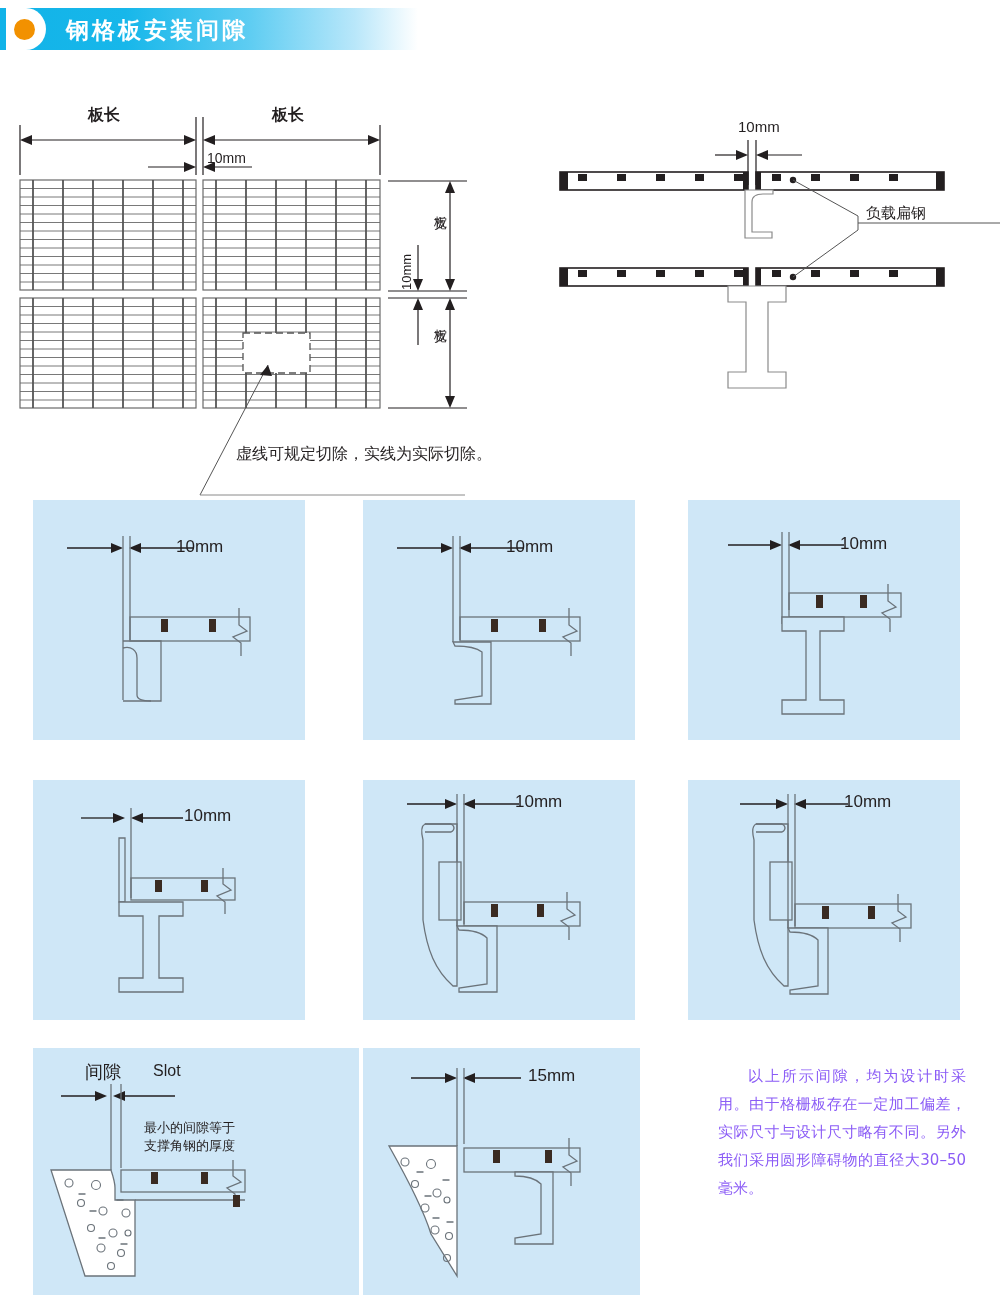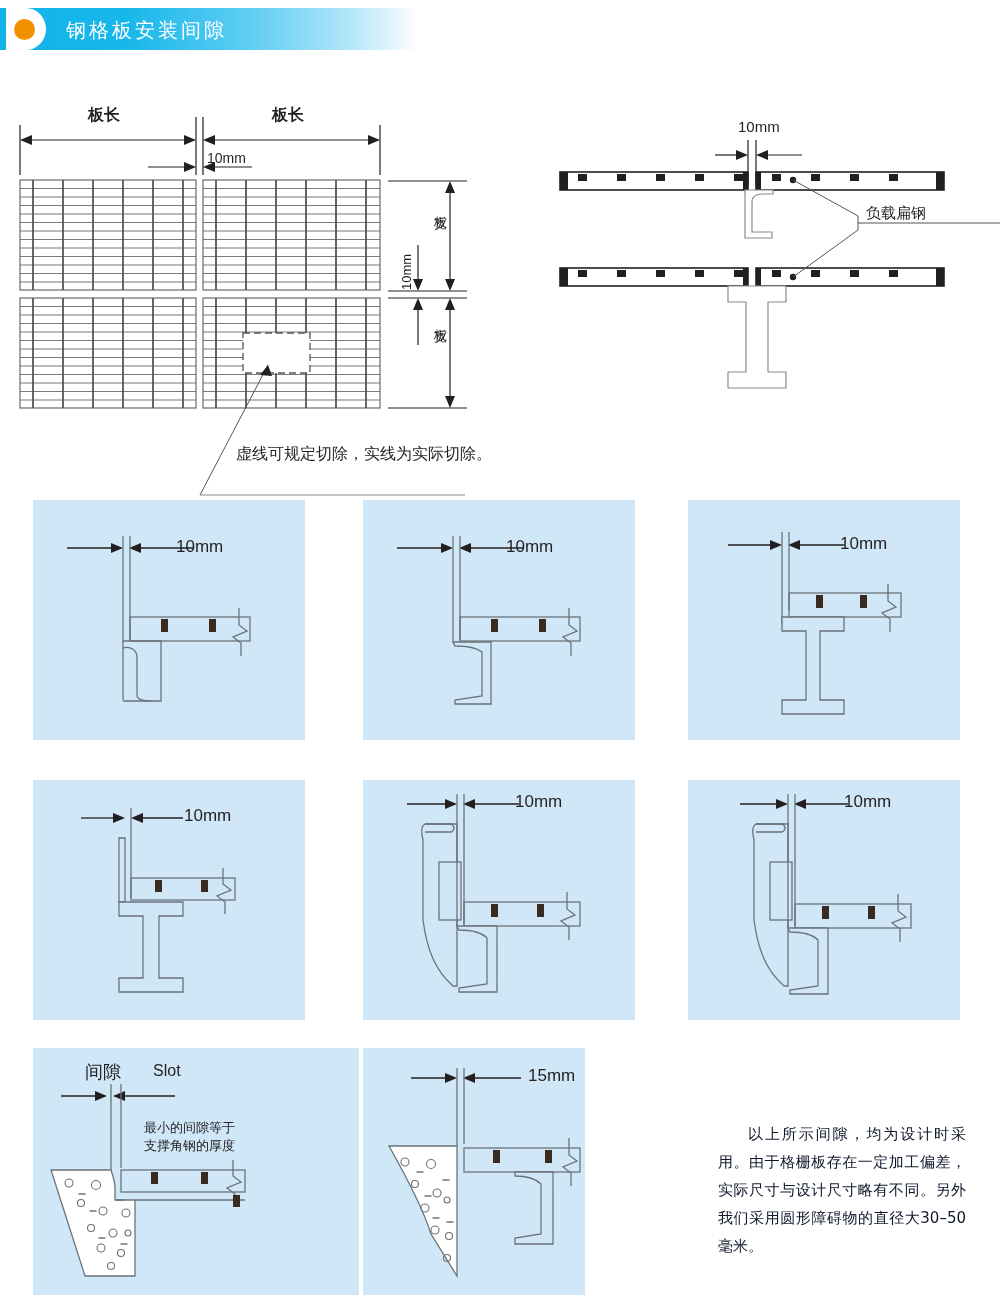--- a/index.html
+++ b/index.html
@@ -34,47 +34,47 @@
   #header-dot {
     position: absolute;
     left: 14px; top: 11px;
     width: 21px; height: 21px;
     border-radius: 50%;
     background: #f29100;
   }
   #header-title {
     position: absolute;
     left: 66px; top: 9px;
-    font-size: 20px;
-    font-weight: normal;
+    font-size: 23px;
+    font-weight: bold;
     letter-spacing: 3px;
     color: #ffffff;
     line-height: 26px;
     white-space: nowrap;
   }
 
   
   .svg-layer { position: absolute; left: 0; top: 0; }
 
   
   .panel {
     position: absolute;
     background: #cfe7f7;
   }
   .panel svg { display: block; }
   .cn { font-family: "DejaVu Sans", "Liberation Sans", sans-serif; font-weight: bold; }
 
   #note-paragraph {
     position: absolute;
-    left: 718px; top: 1120px;
+    left: 718px; top: 1062px;
     width: 248px;
     font-family: "DejaVu Sans", "Liberation Sans", sans-serif;
     font-size: 15px;
     line-height: 28px;
-    color: #0f172a;
+    color: #8b5cf6;
     text-indent: 30px;
     text-align: justify;
   }
 
   .dimtext {
     position: absolute;
     font-size: 17px;
     color: #231f20;
     white-space: nowrap;
     font-family: "Liberation Sans", sans-serif;
@@ -548,21 +548,21 @@
       <path d="M 200,112 L 200,128 L 208,134 L 194,140 L 202,146 L 202,158" stroke="#6b737a" stroke-width="1.3" fill="none"></path>
       <line x1="102" y1="152" x2="212" y2="152" stroke="#6b737a" stroke-width="1.3"></line>
       <rect x="200" y="147" width="7" height="12" fill="#3a2b22"></rect>
     </svg>
     <div class="cntext" style="left:52px; top:12px; font-size:18px;">间隙</div>
     <div class="dimtext" style="left:120px; top:14px; font-size:16px;">Slot</div>
     <div class="cntext" style="left:111px; top:71px; font-size:13px;">最小的间隙等于</div>
     <div class="cntext" style="left:111px; top:89px; font-size:13px;text-align:right;">支撑角钢的厚度</div>
   </div>
 
-  <div class="panel" style="left:363px; top:1048px; width:222px; height:247px;">
+  <div class="panel" style="left:363px; top:1048px; width:277px; height:247px;">
     <svg width="272" height="247">
       <g stroke="#231f20" stroke-width="1.3" fill="none">
         <line x1="48" y1="30" x2="82" y2="30"></line>
         <line x1="112" y1="30" x2="158" y2="30"></line>
       </g>
       <polygon points="94,30 82,25 82,35" fill="#231f20"></polygon>
       <polygon points="100,30 112,25 112,35" fill="#231f20"></polygon>
       <g stroke="#6b737a" stroke-width="1.3" fill="none">
         <line x1="94" y1="20" x2="94" y2="98"></line>
         <line x1="101" y1="20" x2="101" y2="96"></line>

